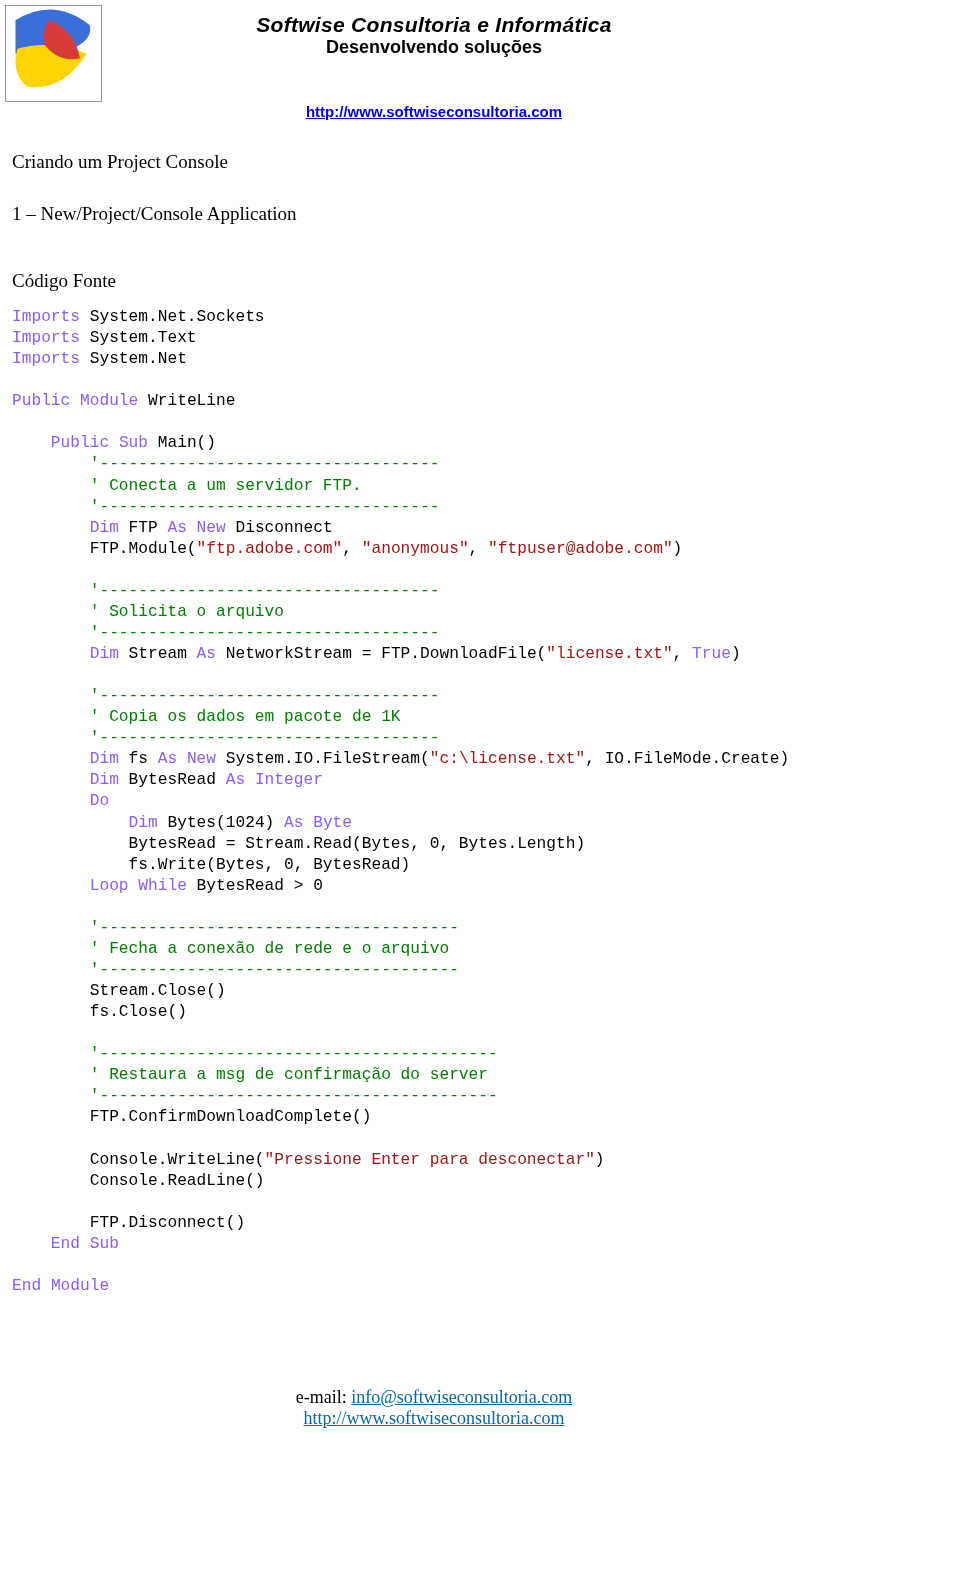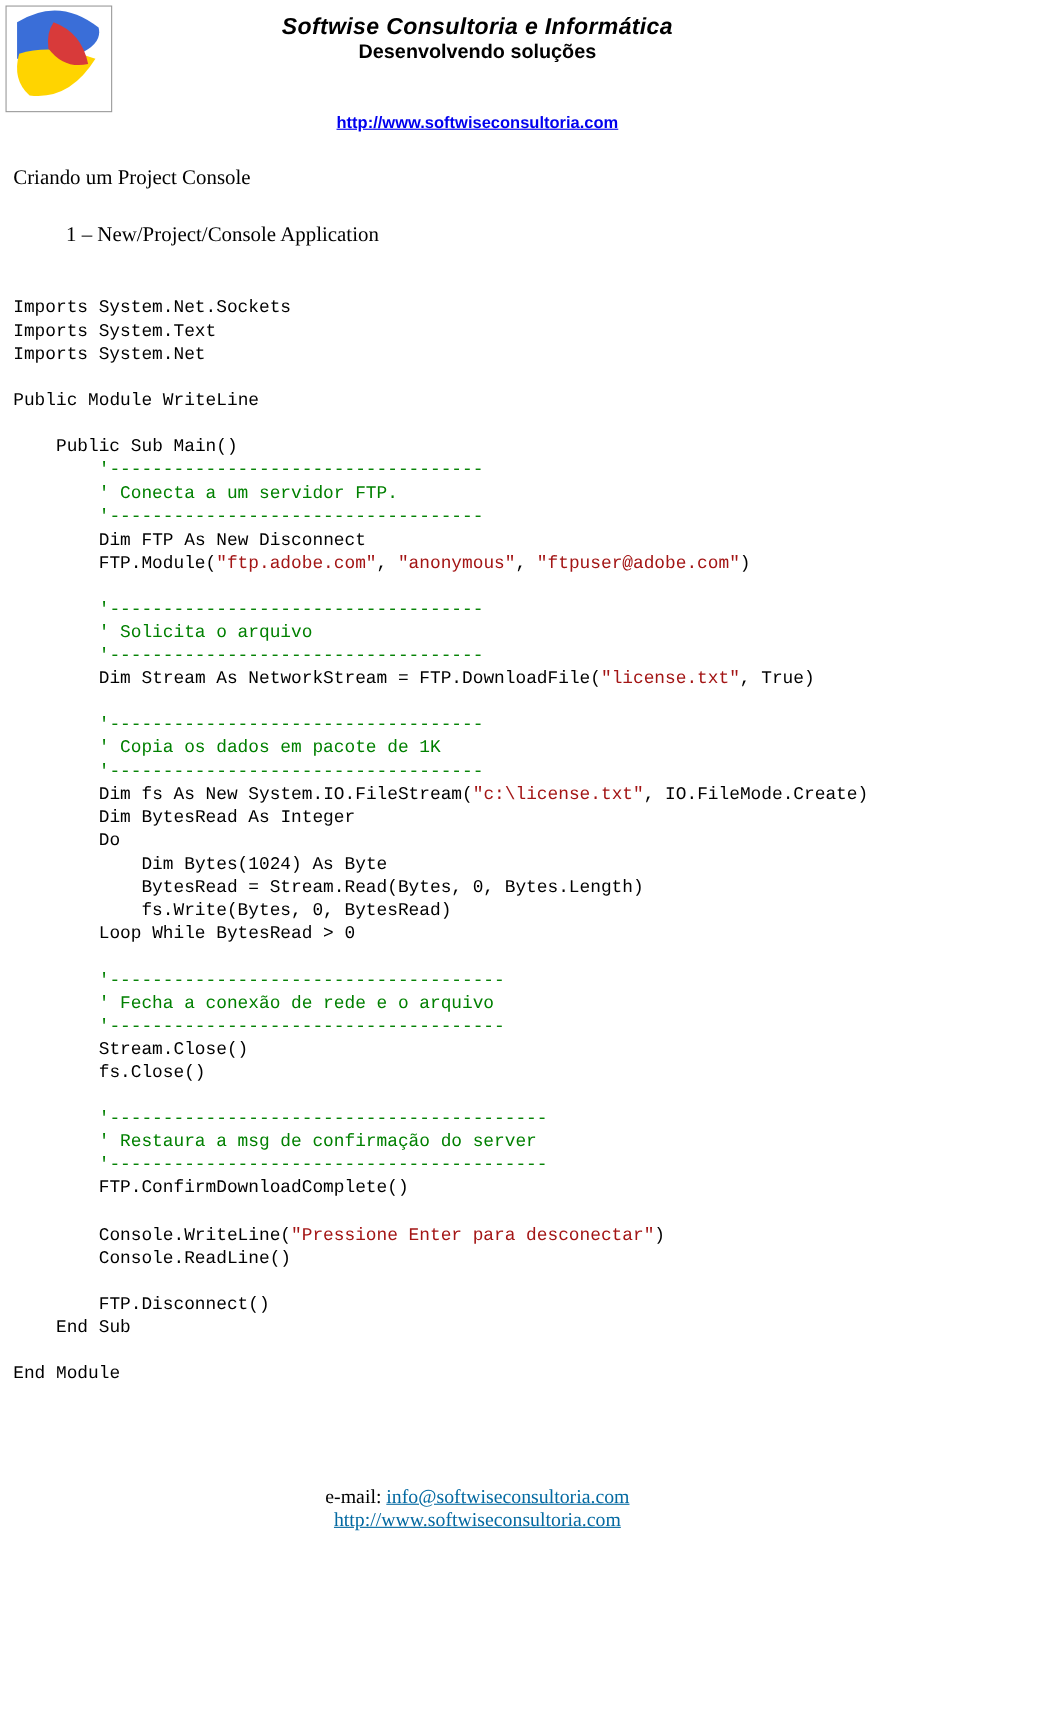--- a/index.html
+++ b/index.html
@@ -54,30 +54,30 @@
   }
   .content {
     margin-left: 12px;
     margin-right: 5px;
   }
   .serif {
     font-family: "Times New Roman", Times, serif;
     font-size: 19px;
   }
   .h1-line { margin-bottom: 30px; }
-  .h2-line { margin-bottom: 45px; margin-left: 48px; }
+  .h2-line { margin-bottom: 45px; }
   .h3-line { margin-bottom: 15px; }
   .code {
     font-family: "Courier New", Courier, monospace;
     font-size: 16.2px;
     white-space: pre;
     line-height: 1.3;
     color: #000;
   }
-  .code .kw { color: #000000; }
+  .code .kw { color: #8b5cf6; }
   .code .cmt { color: #008000; }
   .code .str { color: #A31515; }
   .footer {
     text-align: center;
     font-family: "Times New Roman", Times, serif;
     font-size: 18px;
     margin-top: 90px;
     padding-bottom: 10px;
   }
   .footer a { color: #0369a1; text-decoration: underline; }
@@ -100,20 +100,21 @@
     <div class="company-sub">Desenvolvendo soluções</div>
   </div>
 
   <div class="site-link-top">
     <a href="#">http://www.softwiseconsultoria.com</a>
   </div>
 
   <div class="content">
     <div class="serif h1-line">Criando um Project Console</div>
     <div class="serif h2-line">1 – New/Project/Console Application</div>
+    <div class="serif h3-line">Código Fonte</div>
 
 <div class="code"><span class="kw">Imports</span><span> System.Net.Sockets</span>
 <span class="kw">Imports</span><span> System.Text</span>
 <span class="kw">Imports</span><span> System.Net</span>
 
 <span class="kw">Public</span><span> </span><span class="kw">Module</span><span> WriteLine</span>
 
 <span>    </span><span class="kw">Public</span><span> </span><span class="kw">Sub</span><span> Main()</span>
         <span class="cmt">'-----------------------------------</span>
         <span class="cmt">' Conecta a um servidor FTP.</span>

